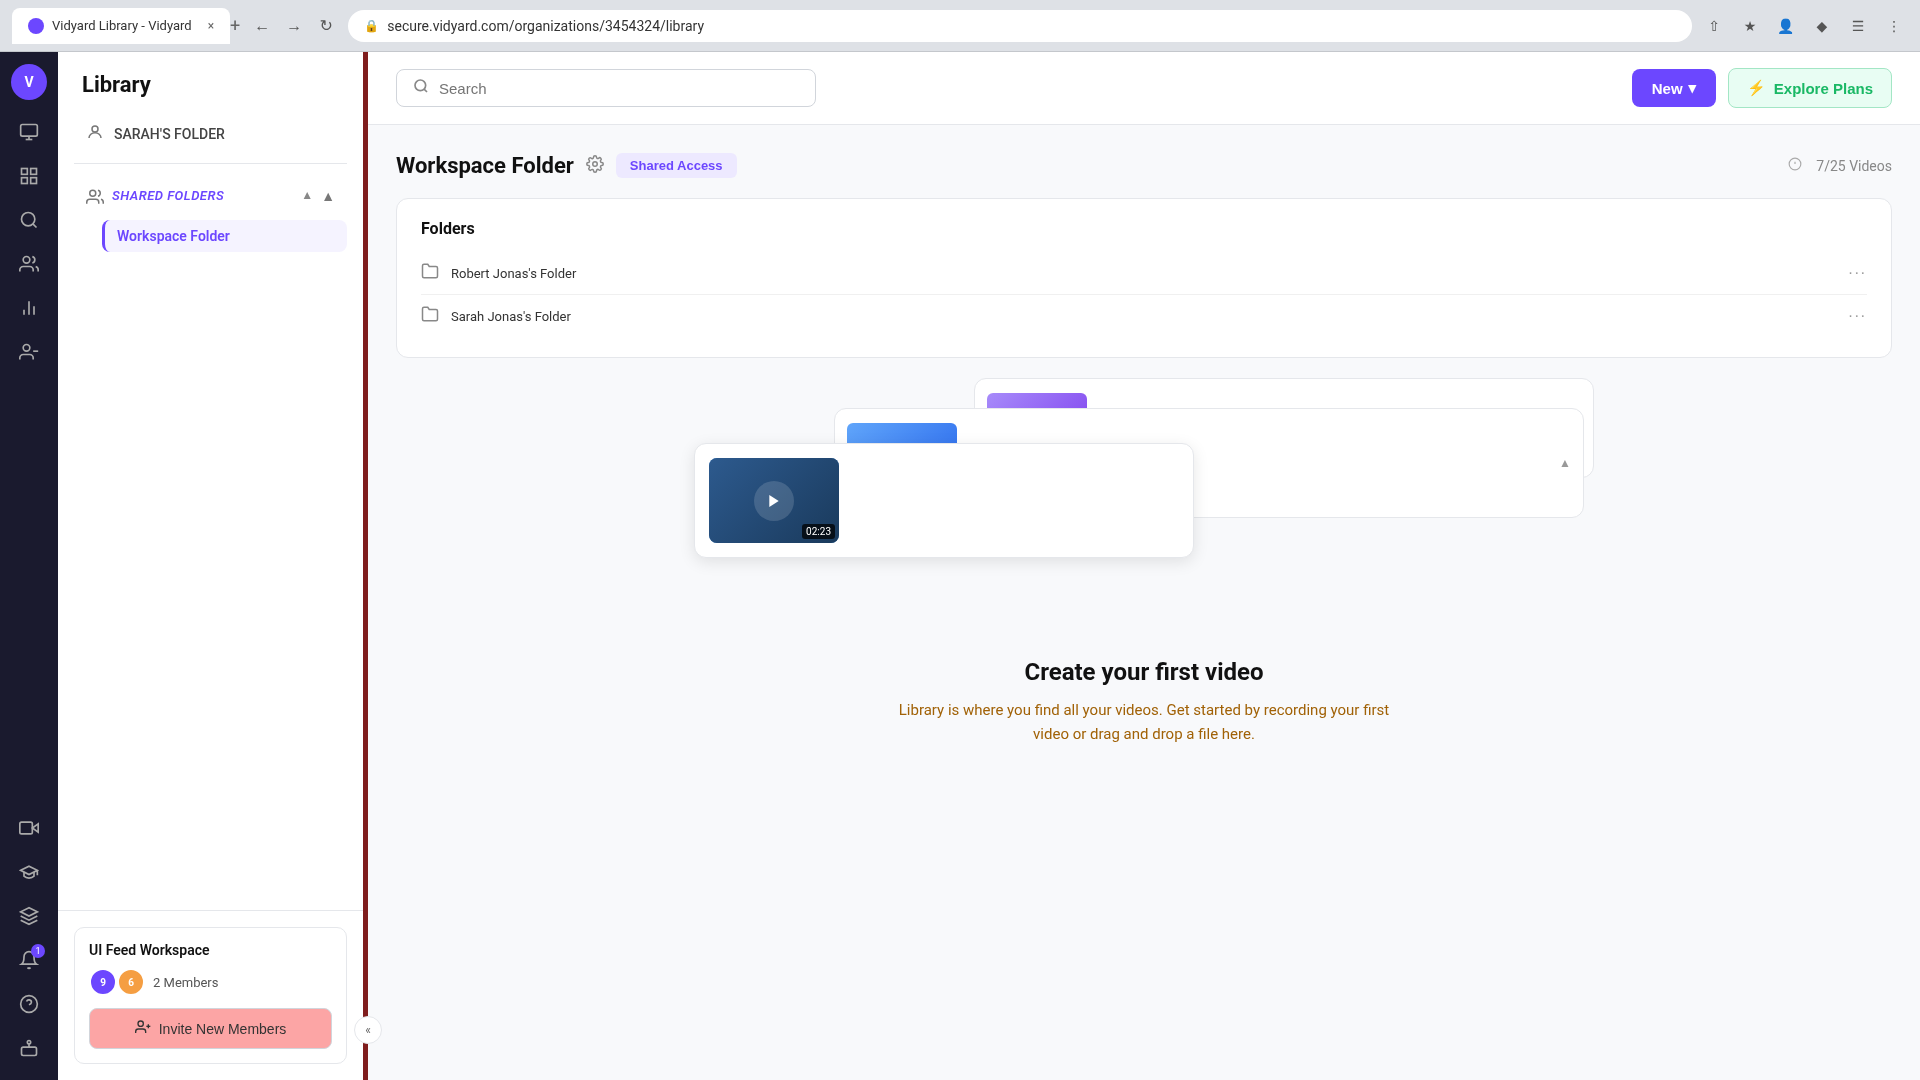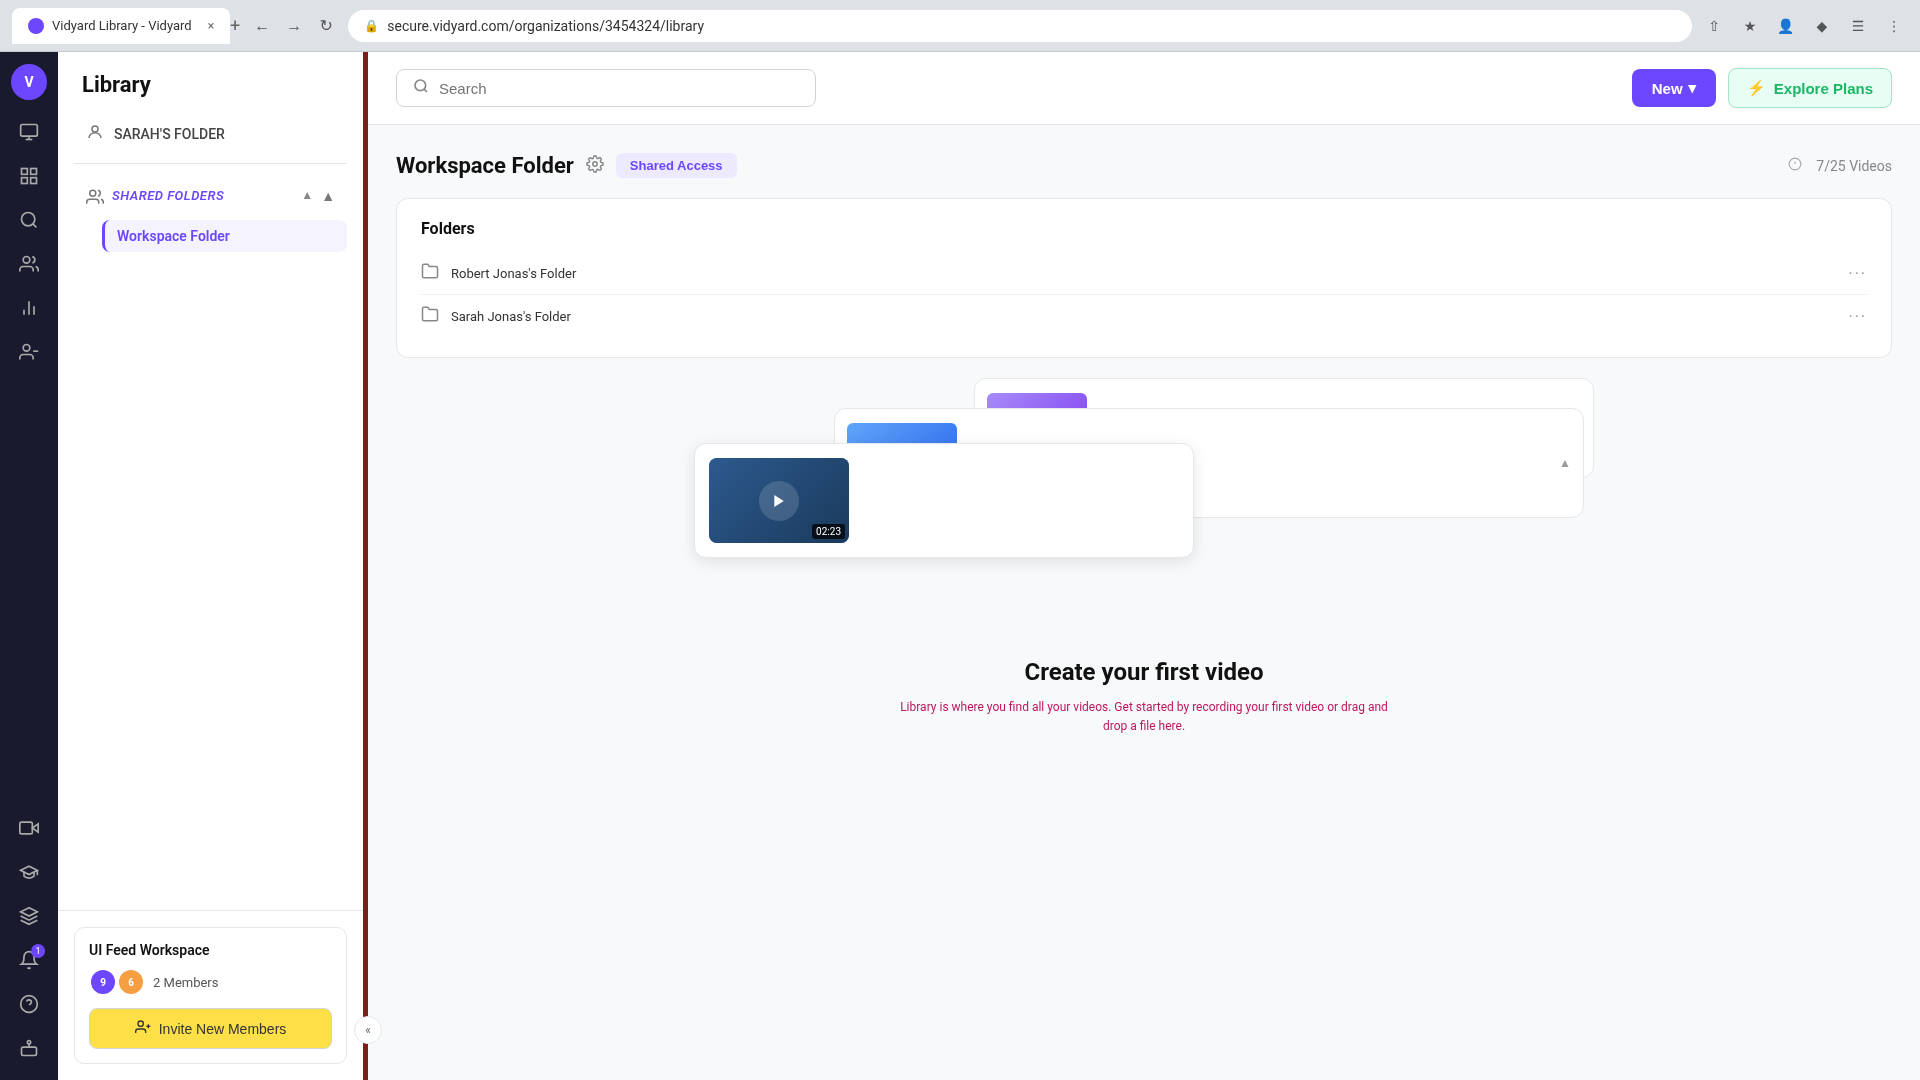--- a/index.html
+++ b/index.html
@@ -42,21 +42,21 @@
     .shared-folders-label { font-size: 13px; font-weight: 600; color: #6c47ff; letter-spacing: 0.5px; text-transform: uppercase; flex: 1; }
     .shared-folders-chevron { color: #777; font-size: 14px; }
     .shared-folder-sub { padding: 2px 0 2px 20px; }
     .shared-folder-sub-item { display: flex; align-items: center; padding: 8px 12px; border-radius: 8px; cursor: pointer; font-size: 14px; color: #6c47ff; font-weight: 600; border-left: 3px solid #6c47ff; margin-left: 8px; background: #f5f3ff; }
     .sidebar-bottom { margin-top: auto; padding: 16px; border-top: 1px solid #e5e7eb; }
     .workspace-card { background: white; border: 1px solid #e5e7eb; border-radius: 10px; padding: 14px; }
     .workspace-name { font-size: 14px; font-weight: 600; color: #111; margin-bottom: 10px; }
     .workspace-meta { display: flex; align-items: center; gap: 8px; margin-bottom: 12px; }
     .workspace-avatar { width: 28px; height: 28px; border-radius: 50%; border: 2px solid white; display: flex; align-items: center; justify-content: center; font-size: 11px; color: white; font-weight: bold; }
     .workspace-members { font-size: 13px; color: #555; }
-    .invite-btn { width: 100%; background: #fde047; border: 1.5px solid #d1d5db; border-radius: 8px; padding: 10px 16px; font-size: 14px; font-weight: 500; color: #333; cursor: pointer; display: flex; align-items: center; justify-content: center; gap: 8px; }
+    .invite-btn { width: 100%; background: #fca5a5; border: 1.5px solid #d1d5db; border-radius: 8px; padding: 10px 16px; font-size: 14px; font-weight: 500; color: #333; cursor: pointer; display: flex; align-items: center; justify-content: center; gap: 8px; }
 
     
     .main-content { flex: 1; overflow-y: auto; background: #f8f9fb; }
     .main-header { background: white; padding: 16px 28px; display: flex; align-items: center; justify-content: space-between; border-bottom: 1px solid #e5e7eb; }
     .search-bar { display: flex; align-items: center; gap: 10px; background: white; border: 1.5px solid #d1d5db; border-radius: 8px; padding: 8px 16px; width: 420px; }
     .search-input { border: none; outline: none; font-size: 15px; color: #333; width: 100%; }
     .search-icon { color: #888; font-size: 16px; }
     .header-right { display: flex; gap: 12px; align-items: center; }
     .new-btn { background: #6c47ff; color: white; border: none; border-radius: 8px; padding: 10px 20px; font-size: 15px; font-weight: 600; cursor: pointer; display: flex; align-items: center; gap: 6px; }
     .explore-btn { background: #e8fdf3; color: #1ab865; border: 1.5px solid #a3e6c5; border-radius: 8px; padding: 10px 18px; font-size: 15px; font-weight: 600; cursor: pointer; display: flex; align-items: center; gap: 8px; }
@@ -74,21 +74,21 @@
     .folders-heading { font-size: 16px; font-weight: 700; color: #111; margin-bottom: 14px; }
     .folder-row { display: flex; align-items: center; padding: 10px 0; border-bottom: 1px solid #f0f0f0; }
     .folder-row:last-child { border-bottom: none; }
     .folder-row-icon { font-size: 18px; color: #888; margin-right: 12px; }
     .folder-row-name { font-size: 13px; color: #333; flex: 1; }
     .folder-row-more { color: #999; font-size: 16px; cursor: pointer; letter-spacing: 2px; }
 
     
     .empty-state { text-align: center; padding: 40px; margin-top: 20px; }
     .empty-state-title { font-size: 24px; font-weight: 700; color: #111; margin-bottom: 12px; }
-    .empty-state-desc { font-size: 12px; color: #be185d; max-width: 500px; margin: 0 auto; line-height: 1.6; }
+    .empty-state-desc { font-size: 15px; color: #a16207; max-width: 500px; margin: 0 auto; line-height: 1.6; }
 
     
     .sidebar-collapse { position: absolute; bottom: 40px; right: -14px; width: 28px; height: 28px; background: white; border: 1px solid #e5e7eb; border-radius: 50%; display: flex; align-items: center; justify-content: center; cursor: pointer; color: #666; font-size: 12px; z-index: 10; }
     .sidebar-wrapper { position: relative; display: flex; }
   </style>
 </head>
 <body>
 
 <div class="browser-chrome">
   <div class="browser-tab">
@@ -363,21 +363,21 @@
 
         <div style="position:absolute; top:30px; left:140px; right:10px; background:white; border:1px solid #e5e7eb; border-radius:12px; height:110px; display:flex; align-items:center; padding:12px; gap:10px; overflow:hidden;">
           <div style="width:110px; height:80px; background:linear-gradient(135deg, #60a5fa 0%, #2563eb 100%); border-radius:6px; flex-shrink:0;"></div>
           <div>
             <div style="font-size:13px; font-weight:600; color:#111;">Product Demo! How Vidyard</div>
           </div>
           <div style="margin-left:auto; font-size:12px; color:#999; cursor:pointer;">▲</div>
         </div>
 
         <div style="position:absolute; top:65px; left:0; width:500px; background:white; border:1px solid #e5e7eb; border-radius:12px; padding:14px; display:flex; gap:12px; box-shadow: 0 4px 16px rgba(0,0,0,0.1);">
-          <div style="width:140px; height:85px; background:linear-gradient(135deg, #4a90d9 0%, #357abd 100%); border-radius:8px; flex-shrink:0; position:relative; overflow:hidden; display:flex; align-items:flex-end; padding:8px;">
+          <div style="width:130px; height:85px; background:linear-gradient(135deg, #4a90d9 0%, #357abd 100%); border-radius:8px; flex-shrink:0; position:relative; overflow:hidden; display:flex; align-items:flex-end; padding:8px;">
             <div style="position:absolute; top:0; left:0; right:0; bottom:0; background:linear-gradient(135deg, #2d5a8e 0%, #1a3a5c 100%); display:flex; align-items:center; justify-content:center;">
               <div style="width:40px; height:40px; border-radius:50%; background:rgba(255,255,255,0.15); display:flex; align-items:center; justify-content:center;">
                 <svg width="16" height="16" viewBox="0 0 24 24" fill="white">
                     <polygon points="5 3 19 12 5 21 5 3"></polygon>
                   </svg>
               </div>
             </div>
             <span style="position:absolute; bottom:4px; right:4px; background:rgba(0,0,0,0.75); color:white; font-size:10px; border-radius:3px; padding:2px 4px;">02:23</span>
           </div>
         </div>

